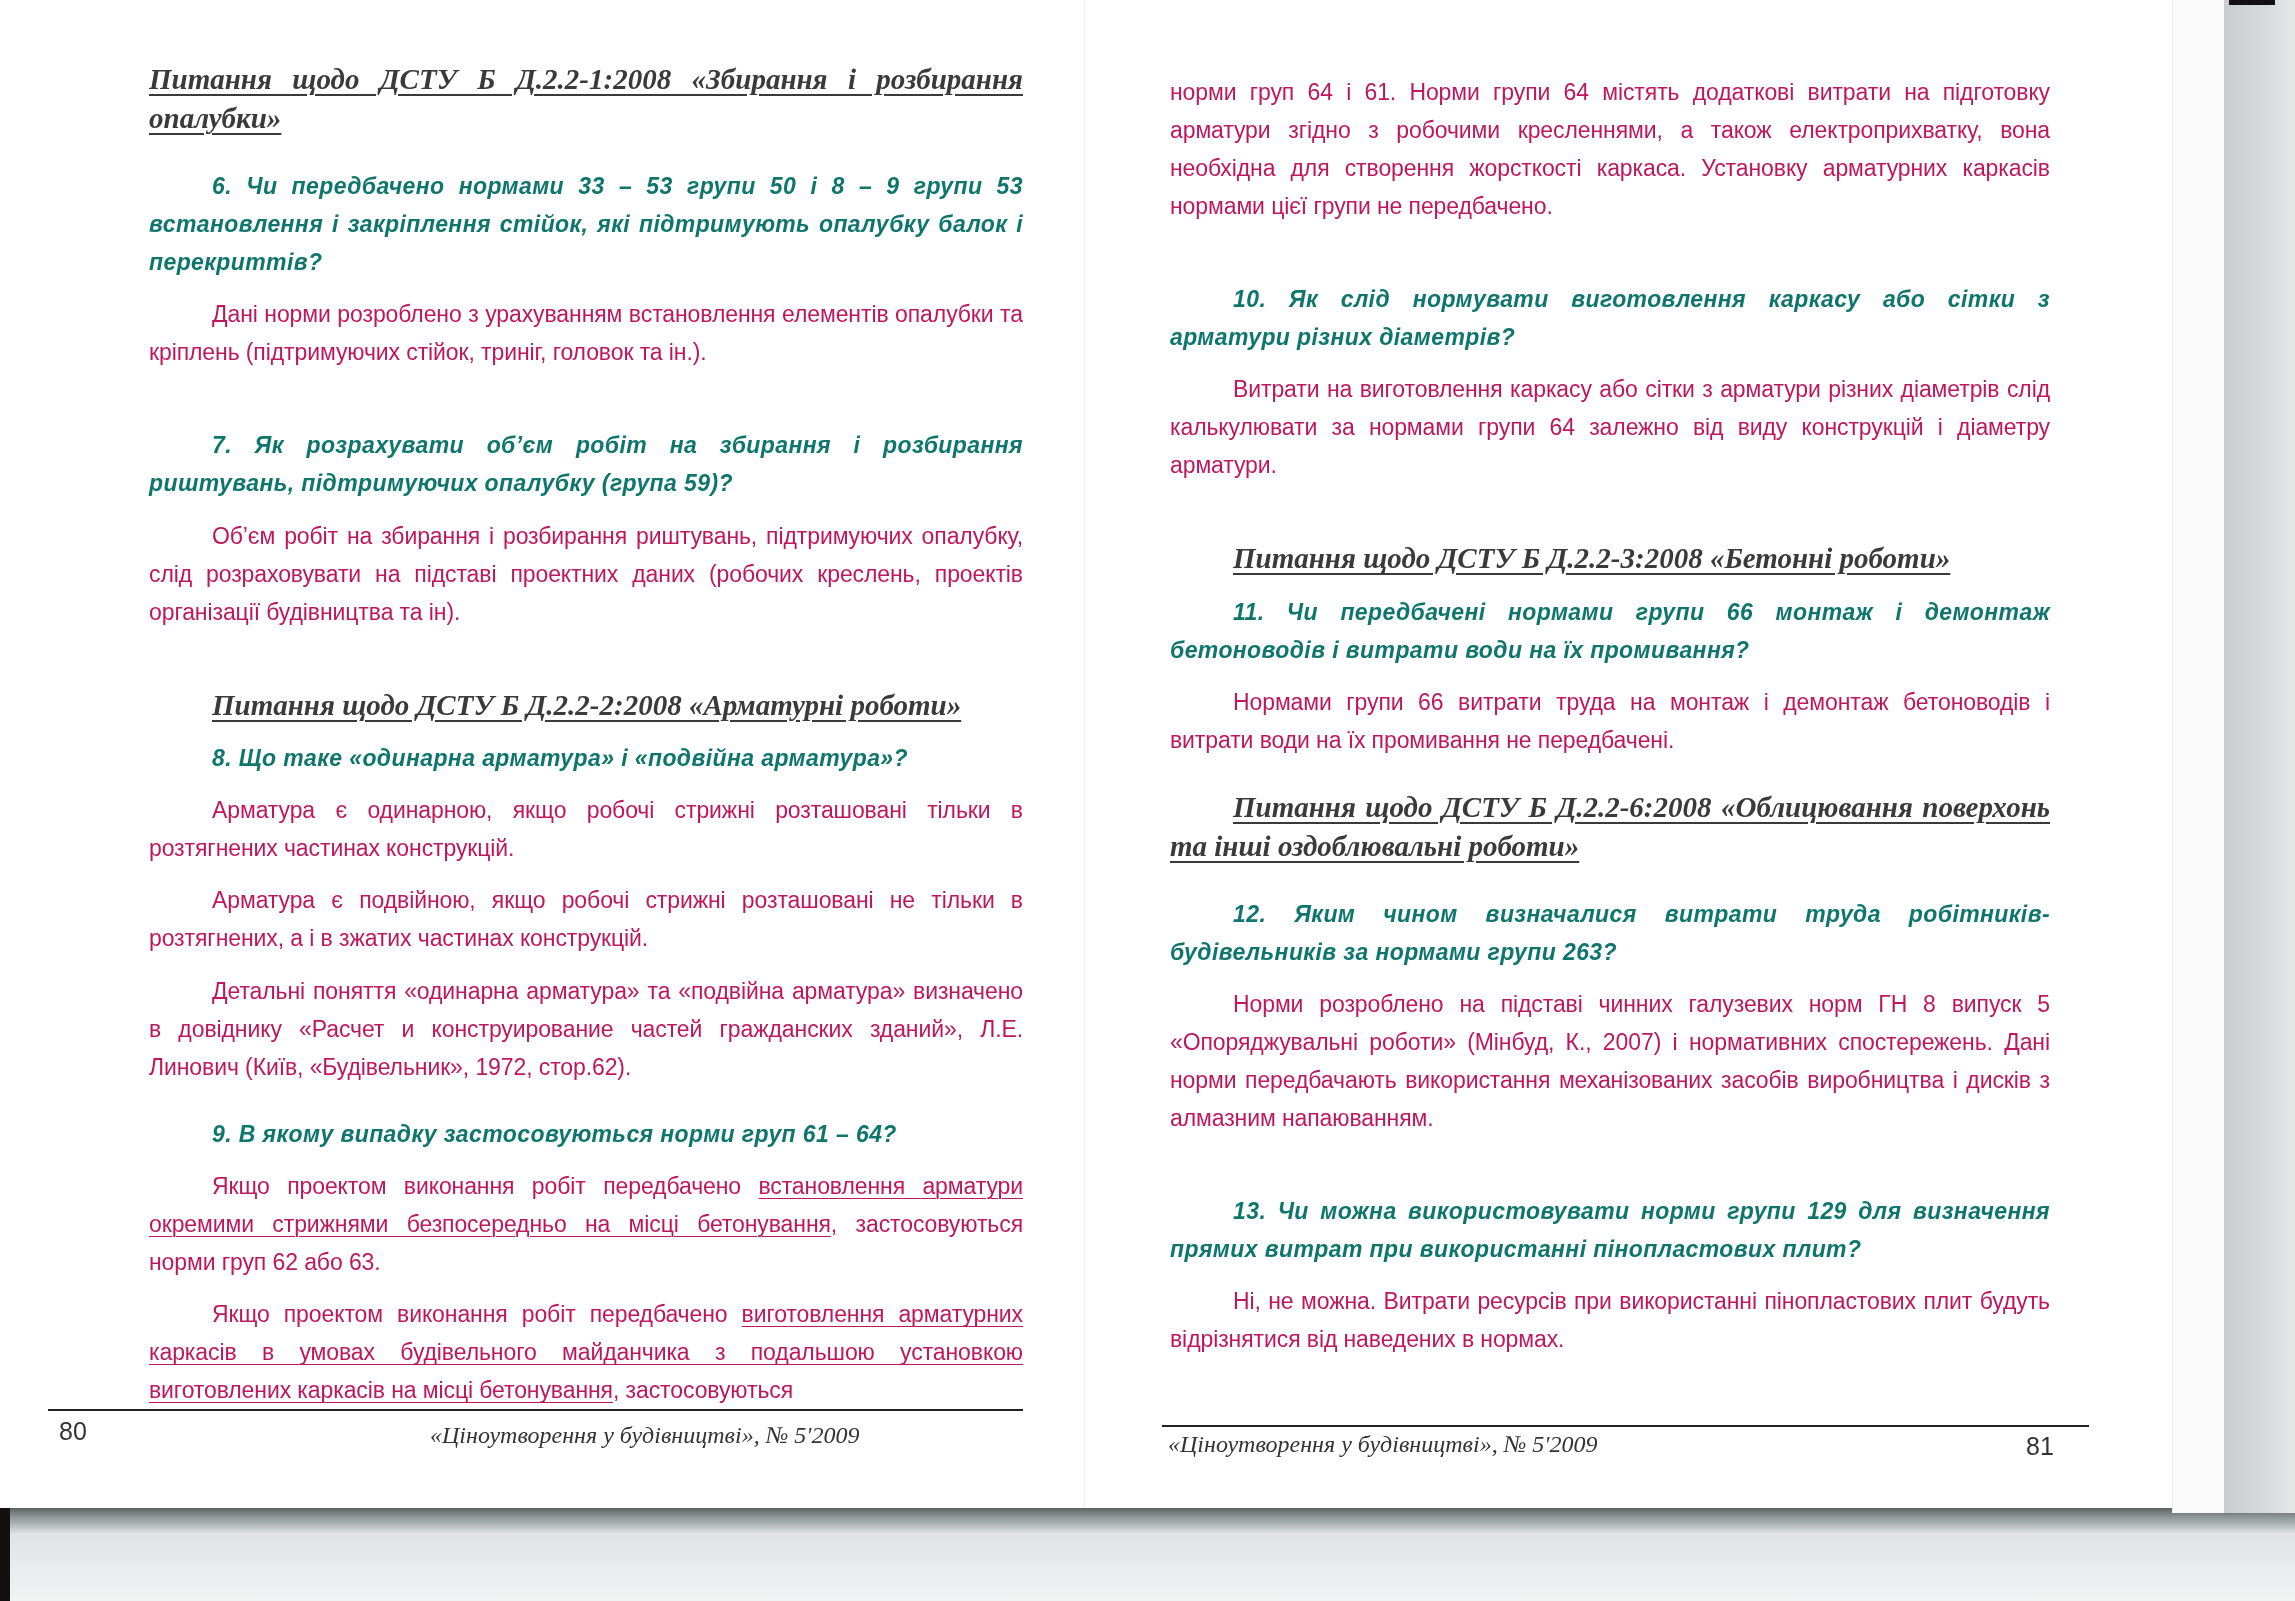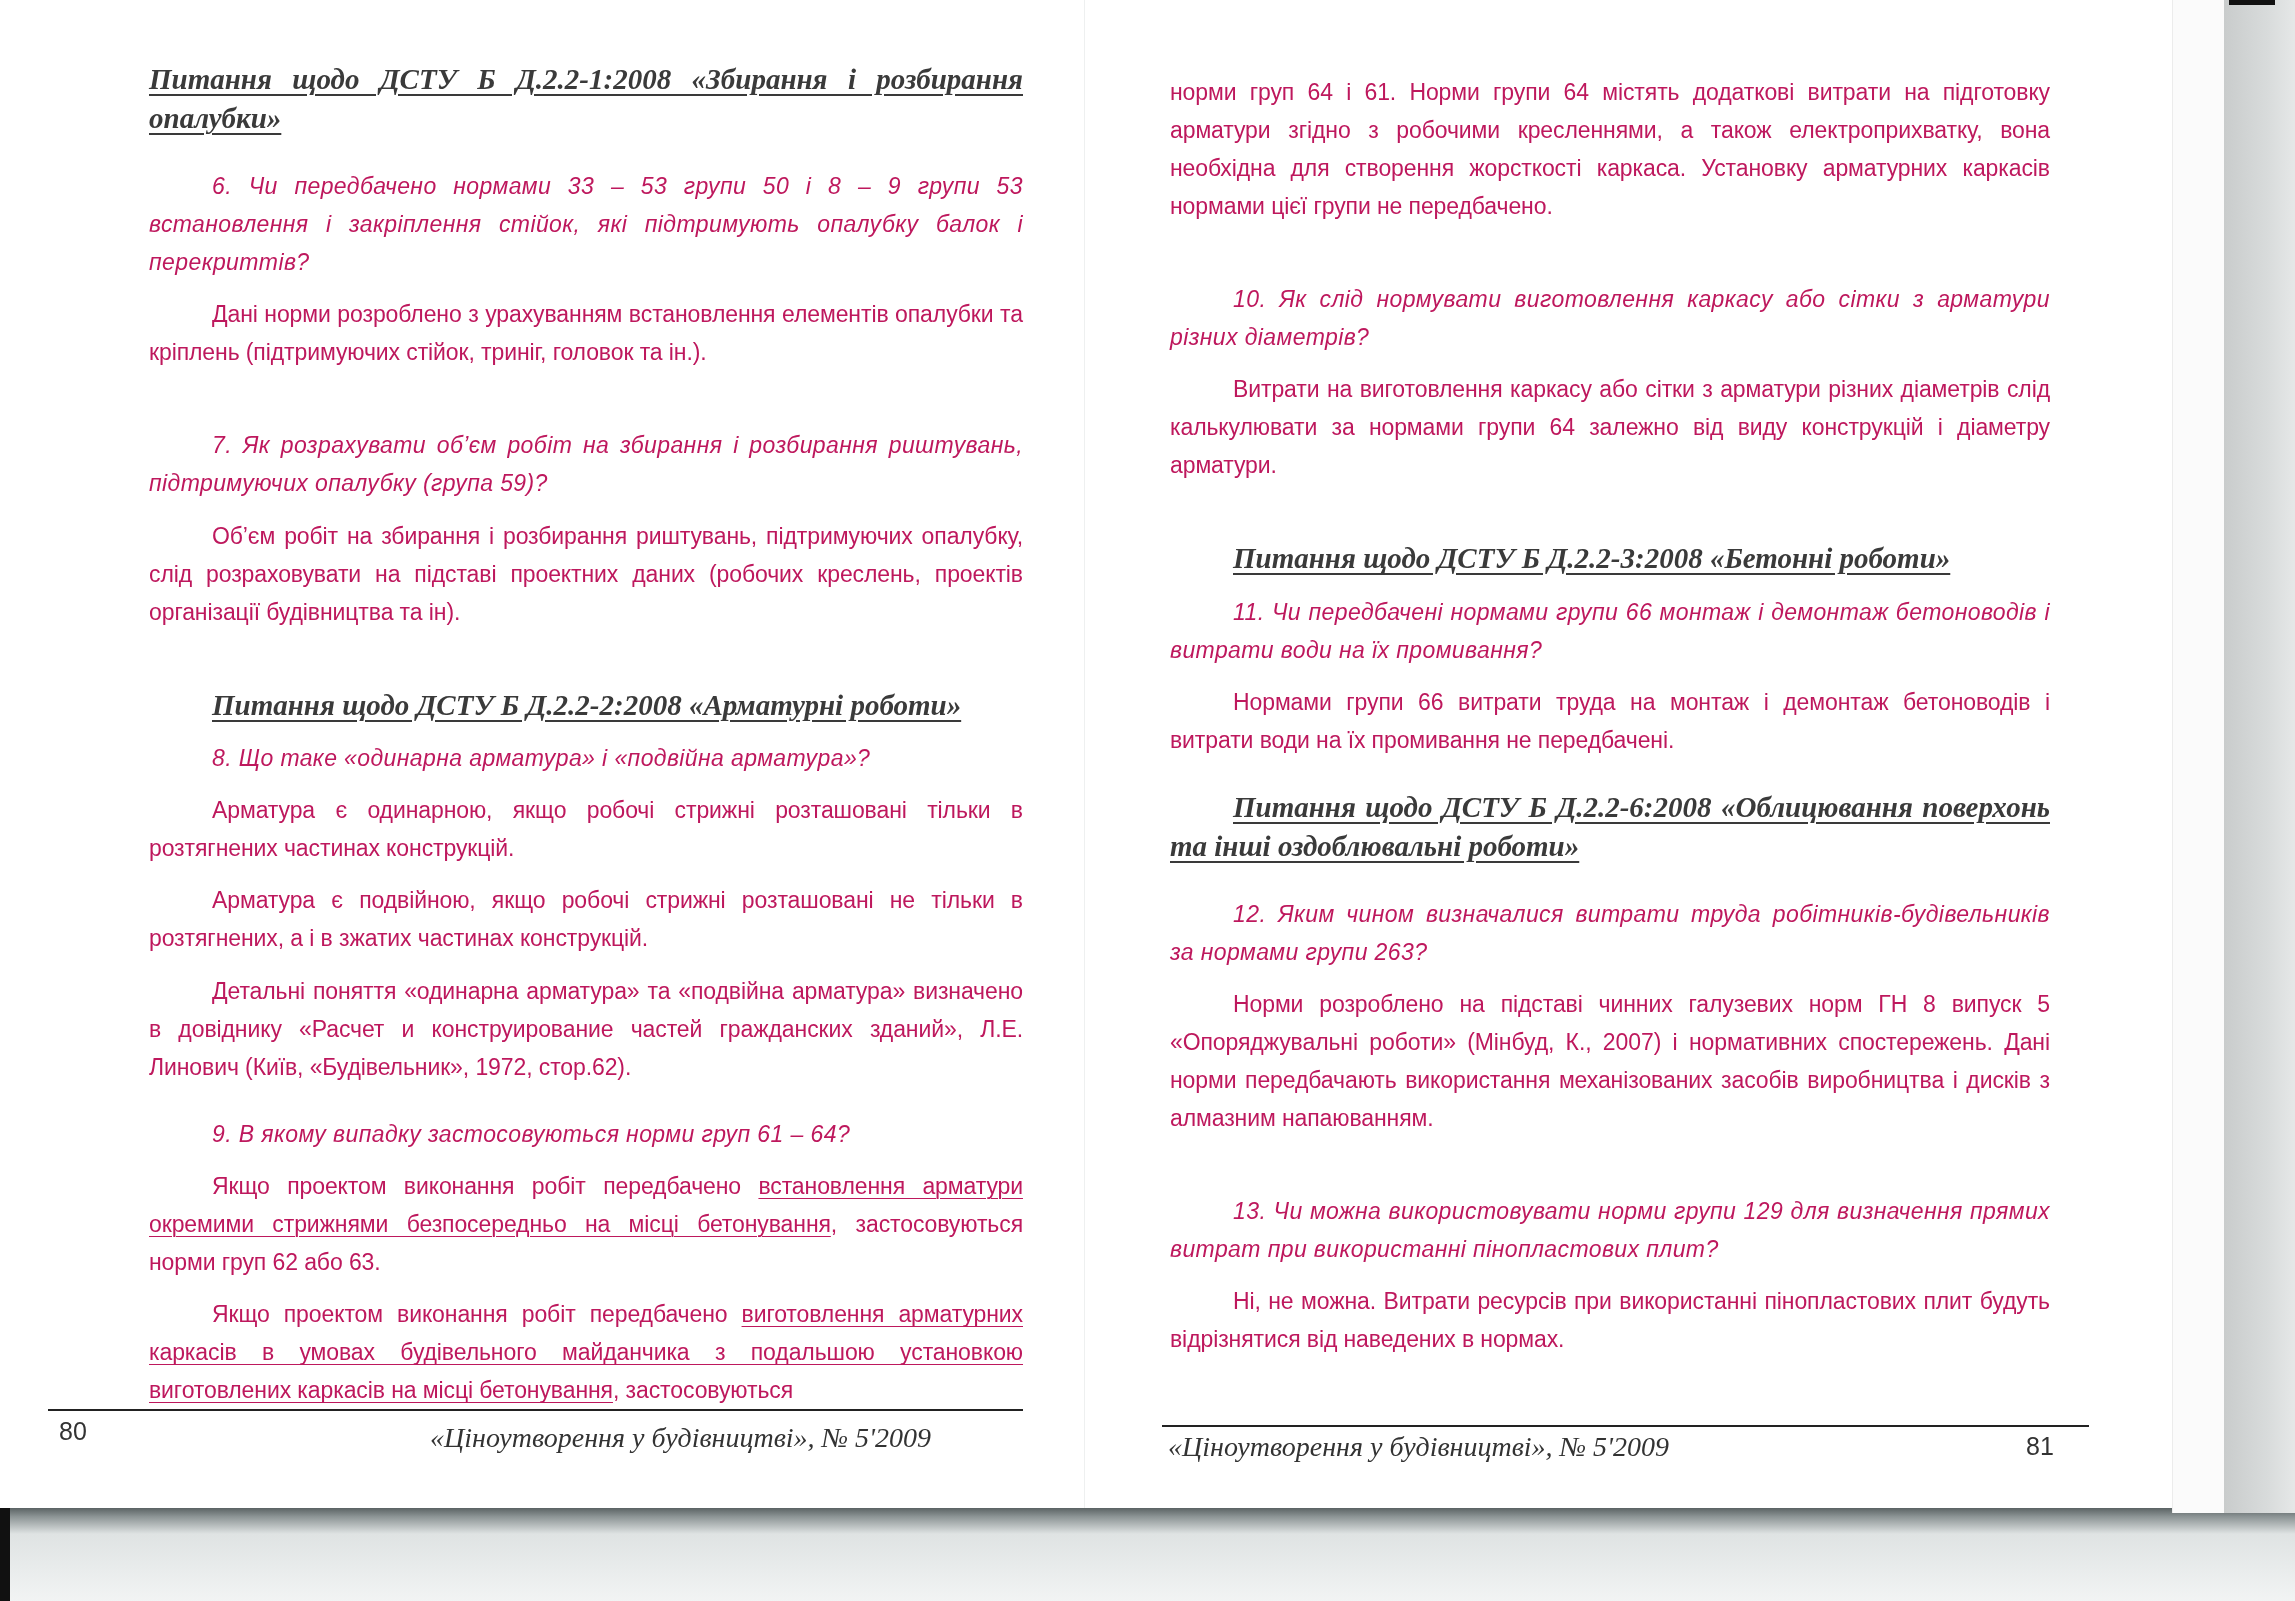--- a/index.html
+++ b/index.html
@@ -40,21 +40,21 @@
     .page.left .col { left: 149px; width: 874px; top: 60px; }
     .page.right .col { left: 85px; width: 880px; top: 73px; }
 
     .p, .q {
       font-size: 23px; line-height: 38px; text-align: justify; margin: 0;
       letter-spacing: -0.1px;
     }
     .p { text-indent: 63px; color: #be185d; }
     .p.noindent { text-indent: 0; }
     .q {
-      font-weight: normal; font-style: italic; text-indent: 63px; color: #be185d;
+      font-weight: bold; font-style: italic; text-indent: 63px; color: #0f766e;
       letter-spacing: 0.4px;
     }
     .section {
       font-family: "Liberation Serif", serif; font-style: italic; font-weight: bold;
       font-size: 29px; line-height: 39px; color: #3a3a3a; margin: 0;
       text-decoration: underline; text-decoration-thickness: 2px; text-underline-offset: 4.6px;
       text-align: justify;
     }
     .section.indent { text-indent: 63px; font-style: italic; }
     .u { text-decoration: underline; text-decoration-thickness: 1.3px; text-underline-offset: 3.9px; }
@@ -64,21 +64,21 @@
     .gap-l { height: 55px; }
 
     .footer-rule { position: absolute; height: 2px; background: #222; }
     .page.left .footer-rule { left: 48px; width: 975px; top: 1409px; }
     .page.right .footer-rule { left: 77px; width: 927px; top: 1425px; }
     .pagenum { position: absolute; font-size: 25px; color: #333; }
     .page.left .pagenum { left: 59px; top: 1417px; }
     .page.right .pagenum { left: 941px; top: 1432px; }
     .journal {
       position: absolute; font-family: "Liberation Serif", serif; font-style: italic;
-      font-size: 28px; color: #333;
+      font-size: 24px; color: #333;
     }
     .page.left .journal { left: 430px; top: 1422px; }
     .page.right .journal { left: 83px; top: 1431px; }
   </style>
 </head>
 <body>
 
 <div class="scan-bottom"></div>
 <div class="scan-left-bar"></div>
 <div class="page-fold"></div>

